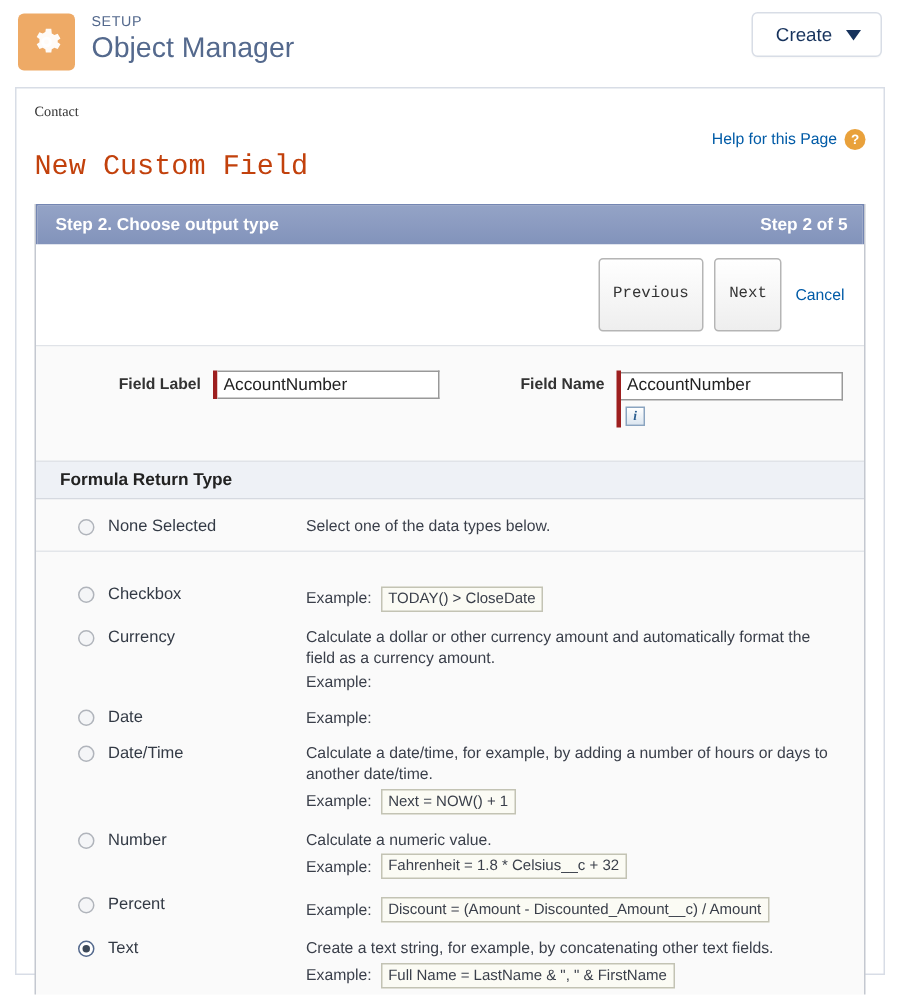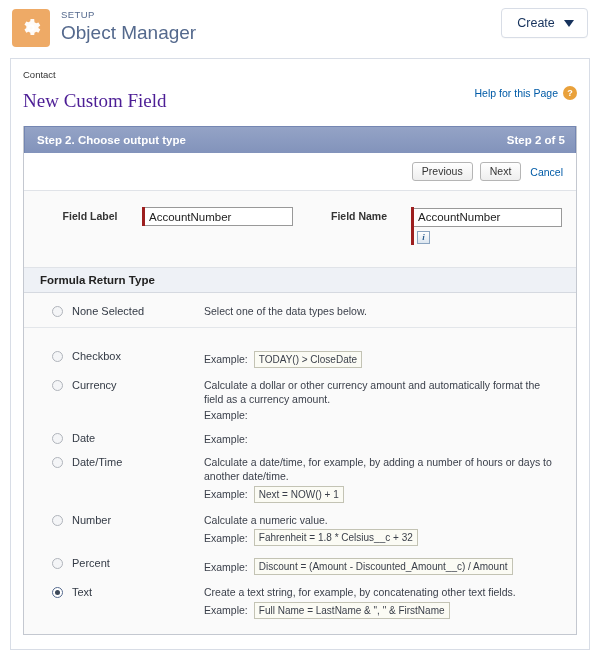--- a/index.html
+++ b/index.html
@@ -80,29 +80,29 @@
   .page-head {
     display: flex;
     justify-content: space-between;
     align-items: flex-start;
     padding: 10px 12px 12px 12px;
   }
   .breadcrumb {
     font-size: 9.5px;
     color: #333333;
     line-height: 12px;
-    margin-bottom: 9px;
-    font-family: Liberation Sans, sans-serif;
+    margin-bottom: 19px;
+    font-family: Liberation Serif, serif;
   }
   .page-title {
     font-size: 19px;
-    color: #4c1d95;
+    color: #c2410c;
     font-weight: 400;
     line-height: 22px;
-    font-family: Liberation Serif, serif;
+    font-family: Liberation Mono, monospace;
   }
   .help-link-wrap {
     display: flex; align-items: center; gap: 5px;
     padding-top: 5px;
     margin-top: 12px;
   }
   .help-link {
     font-size: 10.5px;
     color: #015ba7;
     text-decoration: none;
@@ -149,24 +149,24 @@
     align-items: center;
     gap: 7px;
     border-bottom: 1px solid #e0e3e8;
   }
   .sf-btn {
     background: linear-gradient(#ffffff, #eeeeee);
     border: 1px solid #b5b5b5;
     border-radius: 3px;
     font-size: 10.5px;
     color: #333333;
-    padding: 2px 9px;
+    padding: 17px 9px;
     cursor: pointer;
     line-height: 13px;
-    font-family: Liberation Sans, sans-serif;
+    font-family: Liberation Mono, monospace;
     text-align: center;
   }
   .cancel-link {
     font-size: 10.5px;
     color: #015ba7;
     text-decoration: none;
     cursor: pointer;
     padding: 0 3px 0 2px;
   }
 
@@ -180,21 +180,21 @@
   .field-col {
     display: flex;
     align-items: flex-start;
   }
   .field-col.left { width: 285px; justify-content: flex-start; padding-left: 22px; }
   .field-col.right { flex: 1; padding-left: 6px; }
   .field-label {
     font-size: 10.5px;
     font-weight: bold;
     color: #333333;
-    text-align: center;
+    text-align: right;
     padding-top: 3px;
     margin-right: 8px;
     width: 88px;
     font-family: "Liberation Sans", sans-serif;
   }
   .field-input-wrap { display: flex; flex-direction: column; }
   .input-line { display: flex; align-items: stretch; }
   .req-mark {
     width: 3px;
     background: #9d1f1f;

